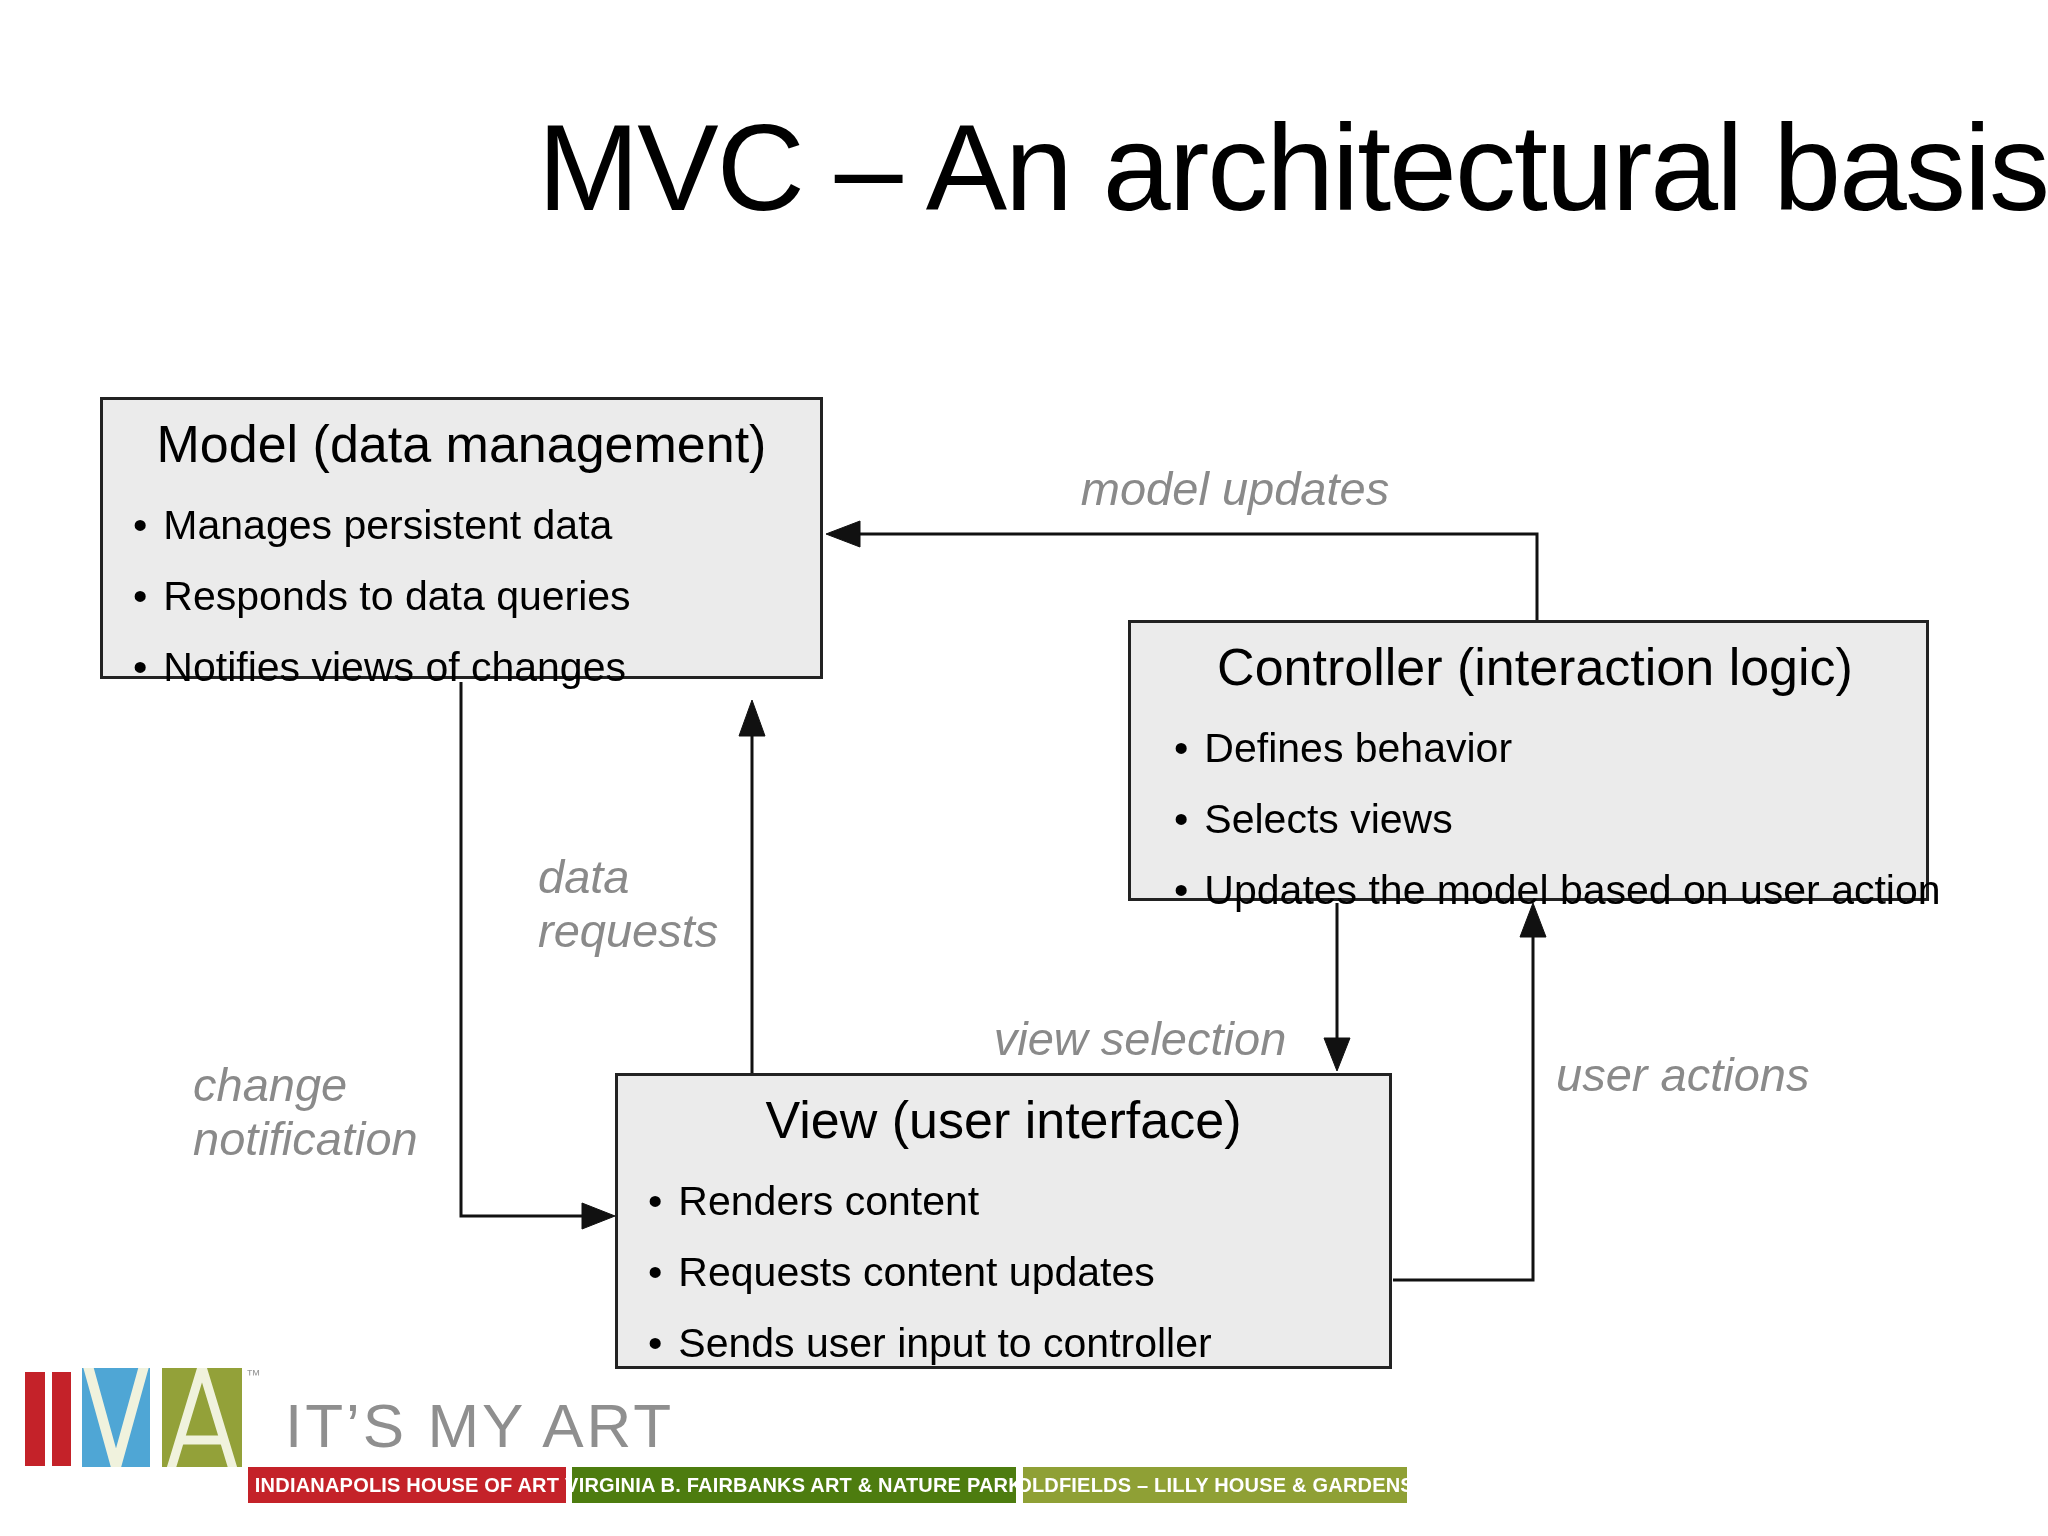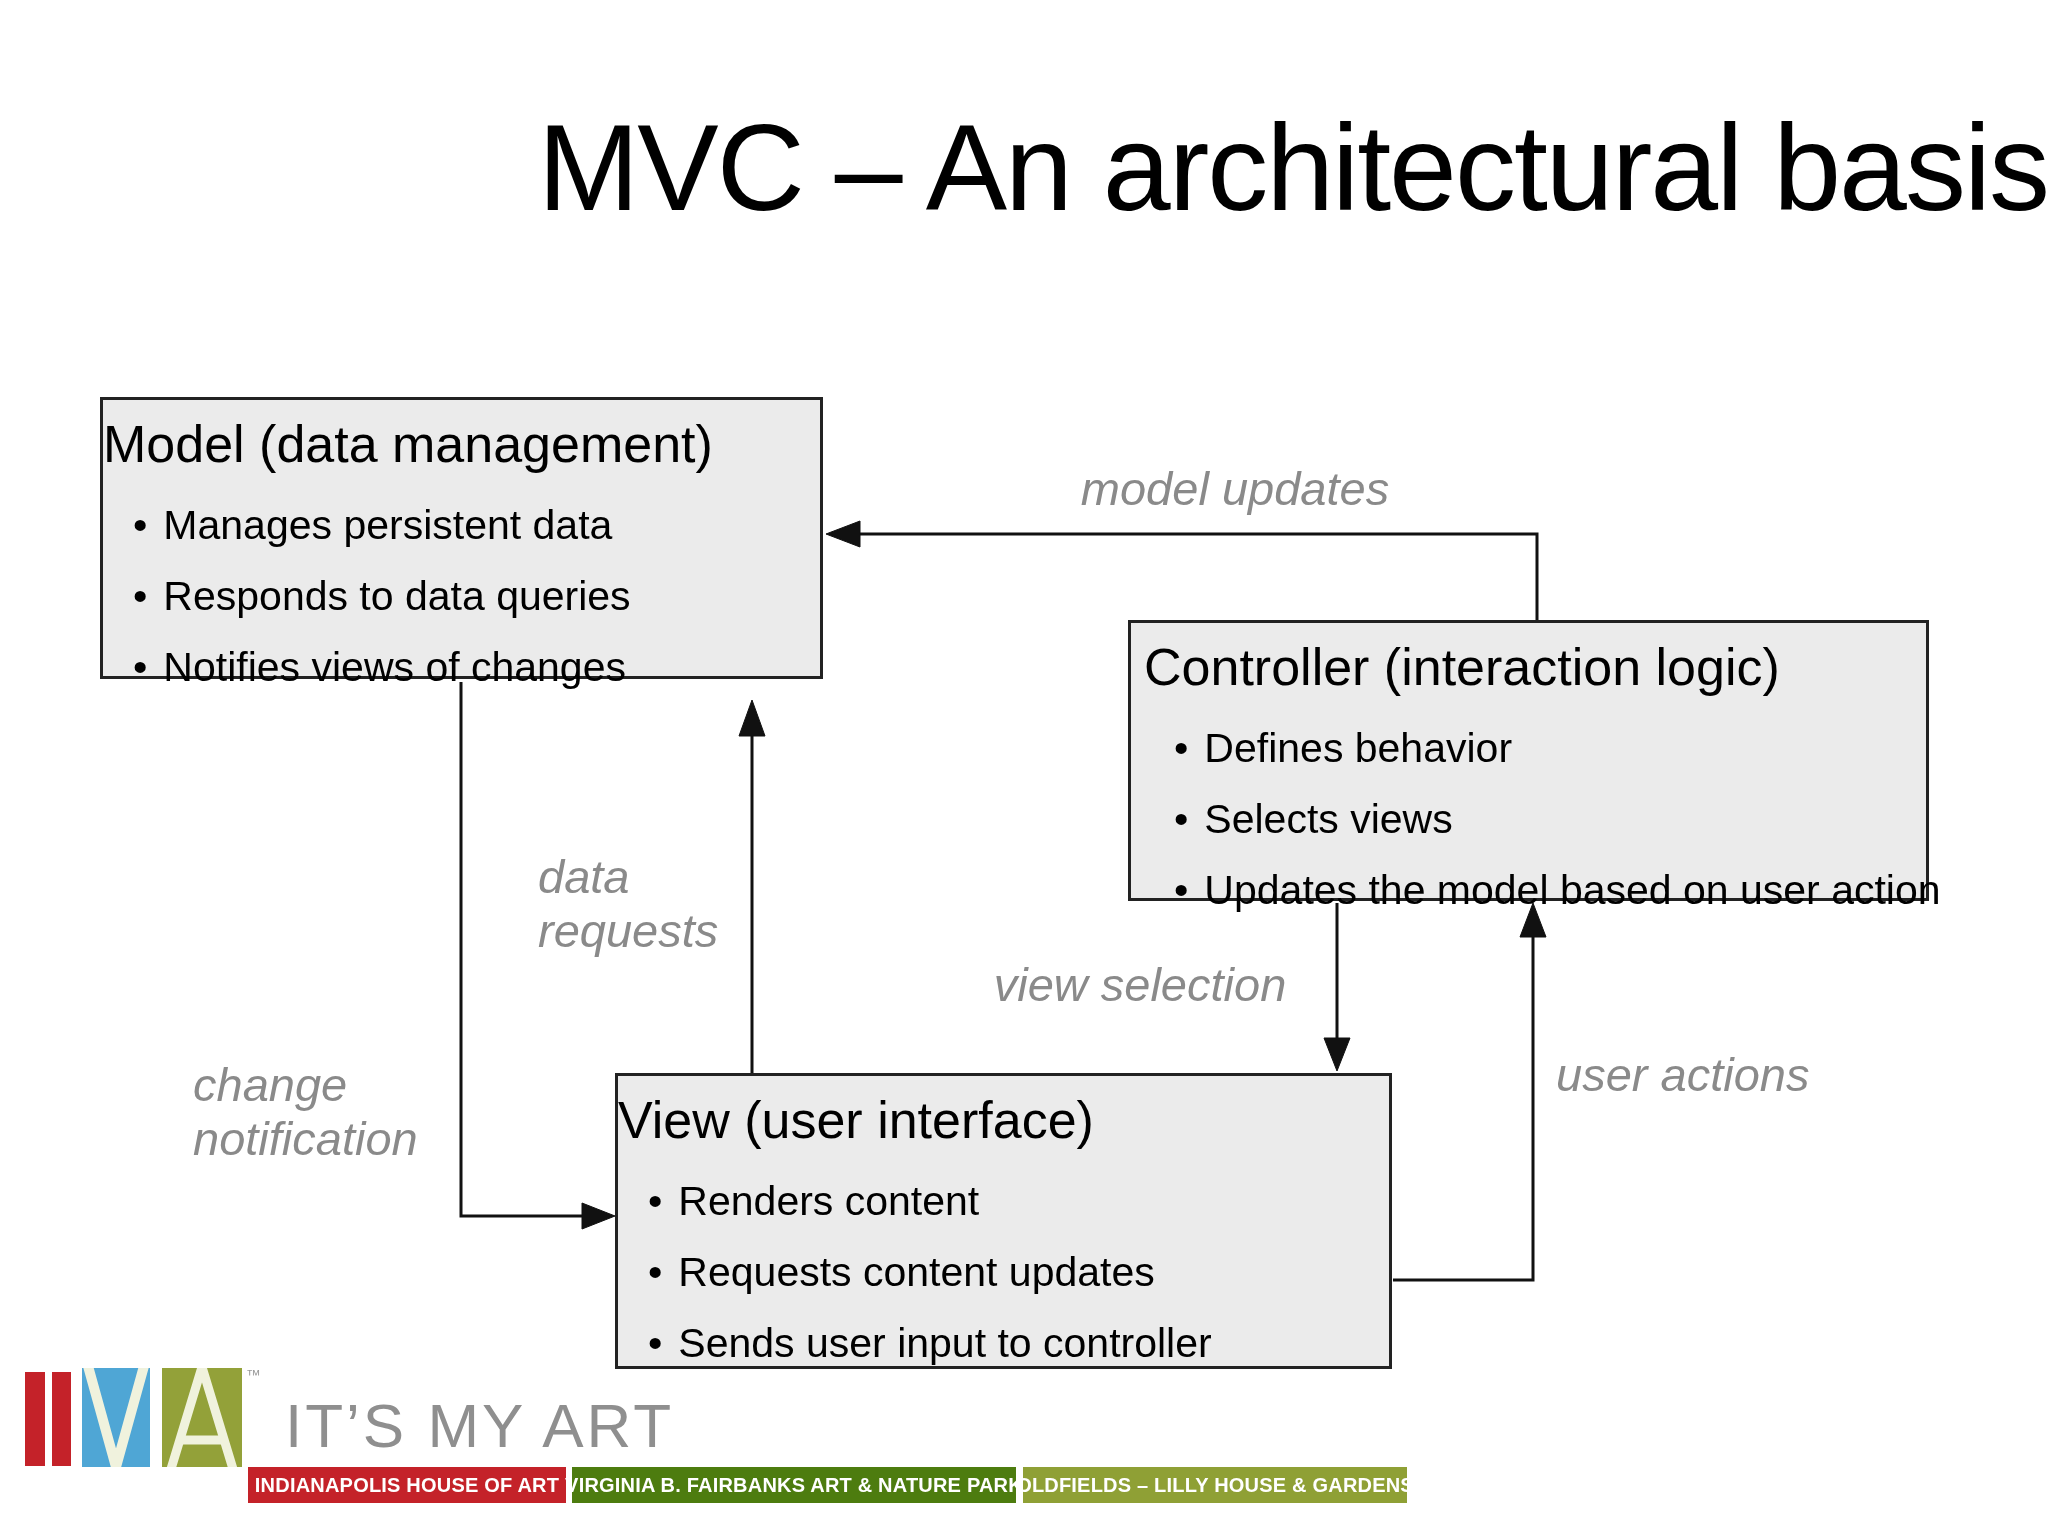--- a/index.html
+++ b/index.html
@@ -8,32 +8,32 @@
     font-family:"Liberation Sans","DejaVu Sans",sans-serif;overflow:hidden;
   }
   .main-title{
     position:absolute;left:0;top:98px;width:2048px;text-align:right;
     font-size:122px;color:#000;letter-spacing:-2px;white-space:nowrap;
   }
   .box{
     position:absolute;background:#ebebeb;border:3px solid #222222;
     box-sizing:border-box;color:#000;
   }
-  .box-title{font-size:52px;padding-top:14px;white-space:nowrap;}
+  .box-title{font-size:52px;text-align:center;padding-top:14px;white-space:nowrap;}
   .bullets{list-style:none;margin:28px 0 0 0;padding:0 8px 0 30px;display:flex;flex-direction:column;gap:24px;font-size:41px;}
   .bullets li{white-space:nowrap;}
   .bullets li::before{content:"•";margin-right:16px;}
   .box-model{left:100px;top:397px;width:723px;height:282px;}
   .box-controller{left:1128px;top:620px;width:801px;height:281px;padding-left:13px;}
   .box-view{left:615px;top:1073px;width:777px;height:296px;}
   .flabel{position:absolute;color:#8a8a8a;font-style:italic;font-size:47px;line-height:1.15;}
   .flabel.center{text-align:center;}
   #label-model-updates{left:1020px;top:462px;width:430px;}
   #label-data-requests{left:538px;top:850px;}
-  #label-view-selection{left:955px;top:958px;width:370px;}
+  #label-view-selection{left:955px;top:1012px;width:370px;}
   #label-change-notification{left:193px;top:1058px;}
   #label-user-actions{left:1556px;top:1048px;}
   svg.arrows{position:absolute;left:0;top:0;width:2048px;height:1536px;}
   svg.arrows *{stroke:#111111;}
   
   .logo-bar-red{position:absolute;background:#c42229;}
   #logo-bar-1{left:25px;top:1372px;width:20px;height:94px;}
   #logo-bar-2{left:52px;top:1372px;width:19px;height:94px;}
   .logo-square{position:absolute;top:1368px;height:99px;}
   #logo-square-m{left:82px;width:68px;background:#4fa6d5;}

